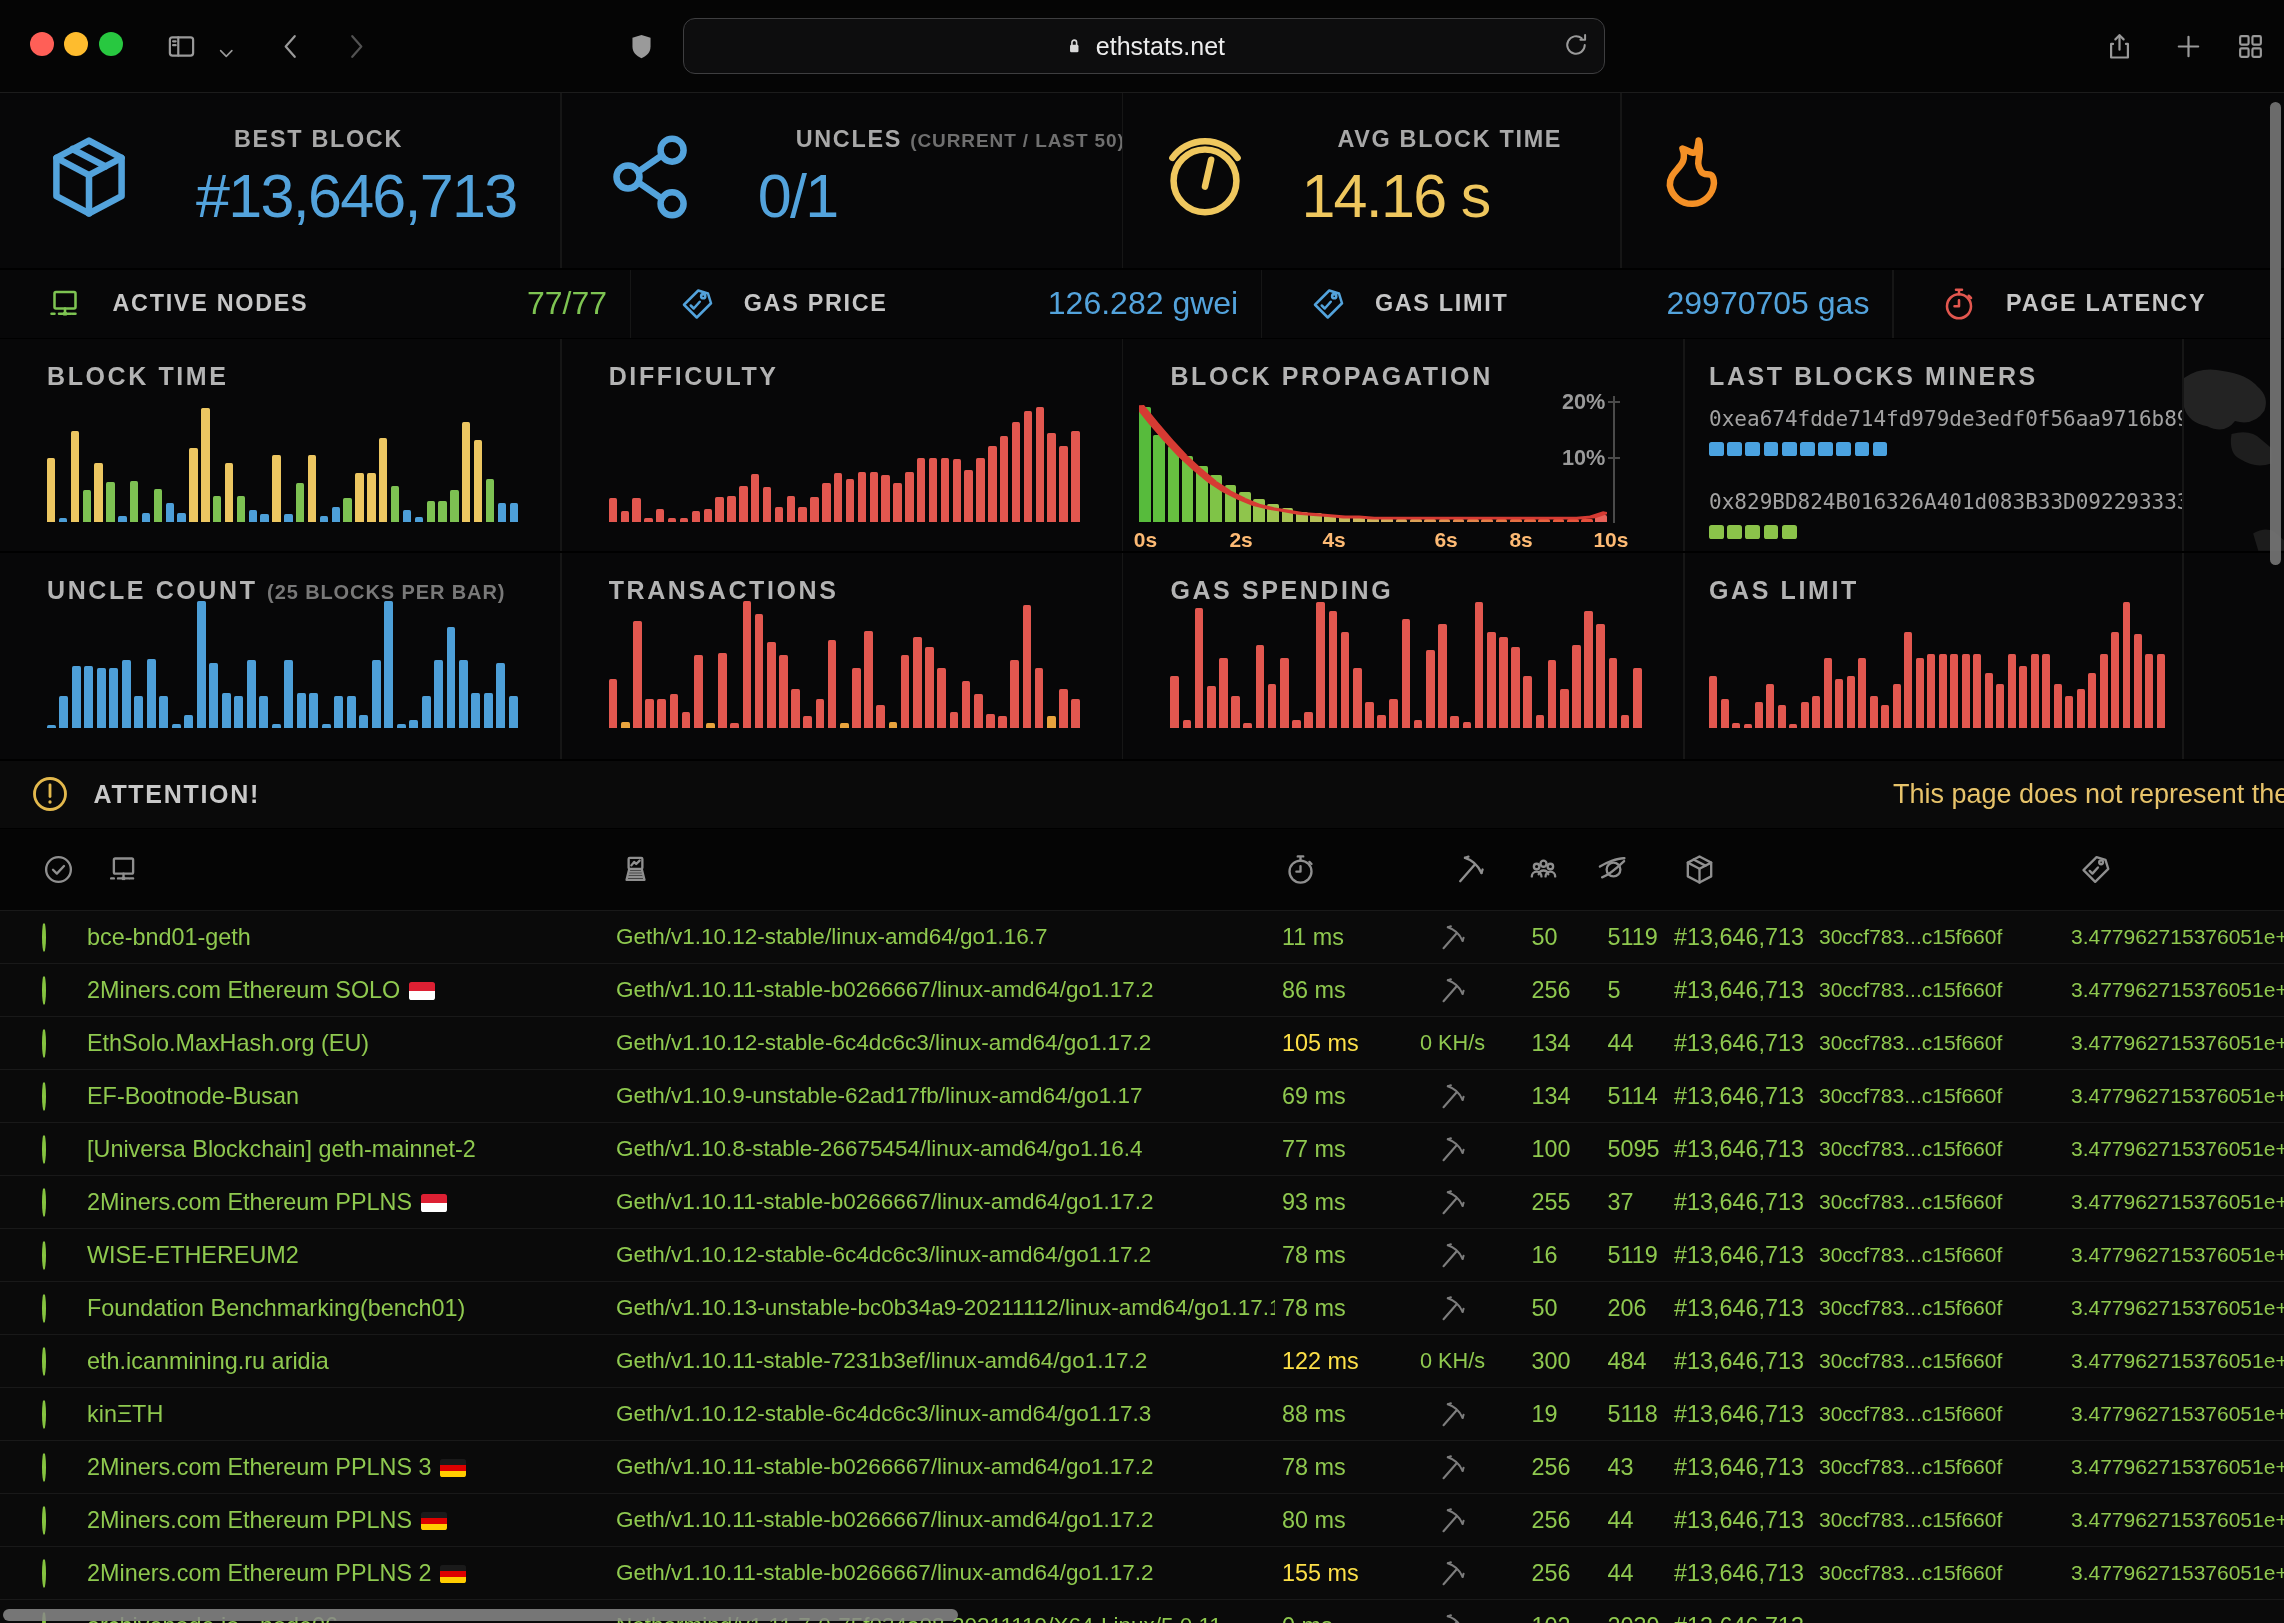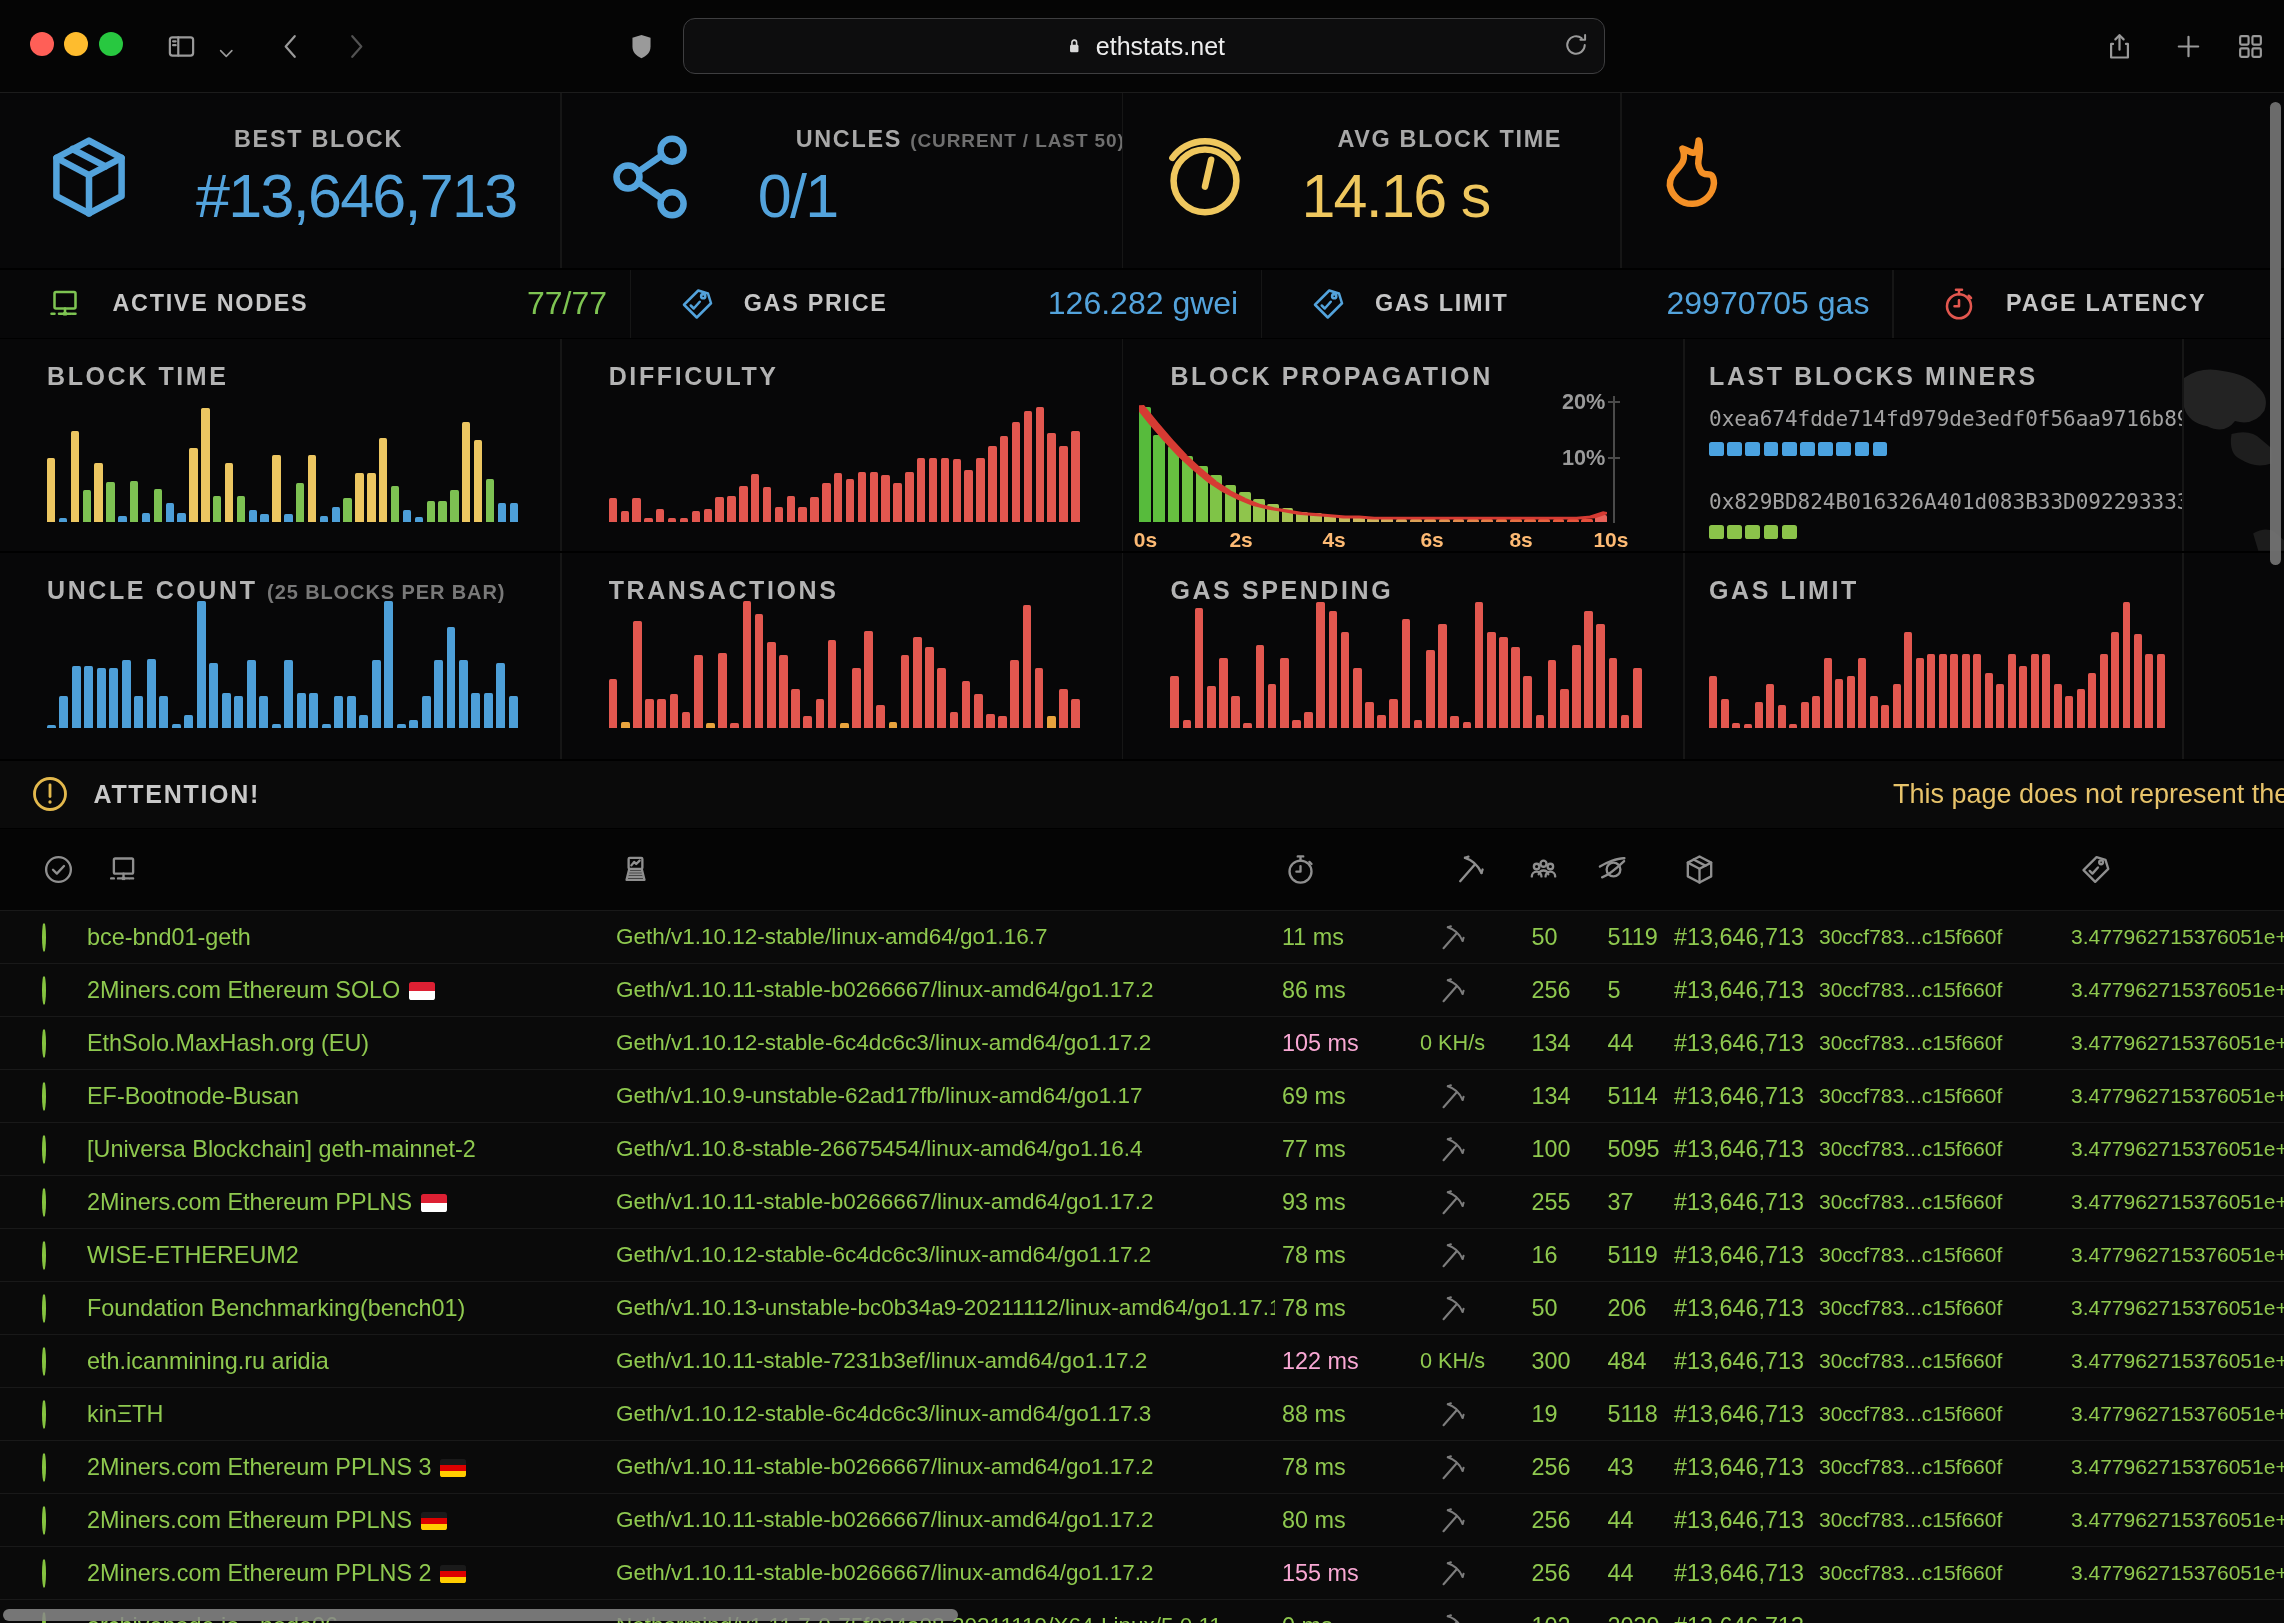--- a/index.html
+++ b/index.html
@@ -76,21 +76,21 @@
   .tbl{position:relative;}
   .thead{height:81px;background:#050505;position:relative;}
   .hic{position:absolute;top:23.4px;width:33px;height:33px;color:#8f8f8f;}
   .trow{height:52px;background:#0a0a0a;border-top:1.7px solid #191919;display:grid;align-items:center;
         grid-template-columns:87px 529px 659px 121px 113px 76px 82px 152px 169px 1fr;font-size:23.4px;color:#8fc94f;}
   .trow .ring{width:19px;height:19px;border:2.6px solid #86c440;border-top-color:transparent;
               border-radius:50%;margin-left:42px;transform:rotate(80deg);}
   .trow .nm{white-space:nowrap;overflow:hidden;}
   .trow .cl{white-space:nowrap;overflow:hidden;font-size:22.5px;}
   .trow .lat{padding-left:7px;}
-  .lat.slow{color:#f9a8d4;}
+  .lat.slow{color:#fde047;}
   .trow .mine{display:flex;justify-content:center;align-items:center;color:#7d7d7d;}
   .trow .mine .pick{width:29.5px;height:29.5px;}
   .trow .mine.khs{color:#8fc94f;font-size:21.7px;}
   .trow .pe,.trow .pn{padding-left:22.5px;}
   .trow .bl{padding-left:7px;white-space:nowrap;}
   .trow .hs{font-size:21px;white-space:nowrap;}
   .trow .df{padding-left:83px;font-size:21px;white-space:nowrap;overflow:hidden;}
 
   .flag{display:inline-block;width:26px;height:18px;border-radius:2.6px;vertical-align:-1.7px;margin-left:8.7px;position:relative;overflow:hidden;}
   .flag.sg{background:linear-gradient(#dd2033 0 50%,#fff 50% 100%);}
@@ -400,21 +400,21 @@
           <polyline points="0,10.759999999999991 3.125,24.560000000000002 6.25,37.44 9.375,49.4 12.5,59.519999999999996 15.625,68.72 18.75,76.08 21.875,81.6 25,86.2 28.125,88.96 31.25,90.8 34.375,92.64 37.5,93.56 40.625,94.48 43.75,95.4 46.875,95.4 50,96.32 53.125,96.32 56.25,96.32 59.375,96.32 62.5,96.32 65.625,96.32 68.75,96.32 71.875,96.32 75,96.32 78.125,96.32 81.25,96.32 84.375,96.32 87.5,96.32 90.625,96.32 93.75,96.32 96.875,95.4 100,91.72" fill="none" stroke="#d63b33" stroke-width="2.2"></polyline>
         </svg>
       <div class="prop-axis"></div>
       <div class="prop-tick" style="top:62px"></div>
       <div class="prop-tick" style="top:118px"></div>
       <div class="prop-ylab" style="left:421px;top:50px">20%</div>
       <div class="prop-ylab" style="left:421px;top:106px">10%</div>
       <div class="prop-xlab" style="left:10.4px">0s</div>
       <div class="prop-xlab" style="left:106px">2s</div>
       <div class="prop-xlab" style="left:199px">4s</div>
-      <div class="prop-xlab" style="left:297px">6s</div>
+      <div class="prop-xlab" style="left:311px">6s</div>
       <div class="prop-xlab" style="left:386px">8s</div>
       <div class="prop-xlab" style="left:470px">10s</div>
     </div>
     <div class="cell c4 panel">
       <h3 style="left:24px">LAST BLOCKS MINERS</h3>
       <div id="minersBox">
           <div class="miner" style="top: 68px;">
             <div><span class="addr">0xea674fdde714fd979de3edf0f56aa9716b898ec8</span></div>
             <div class="sq">
               <span style="background:#4aa2e0"></span>

